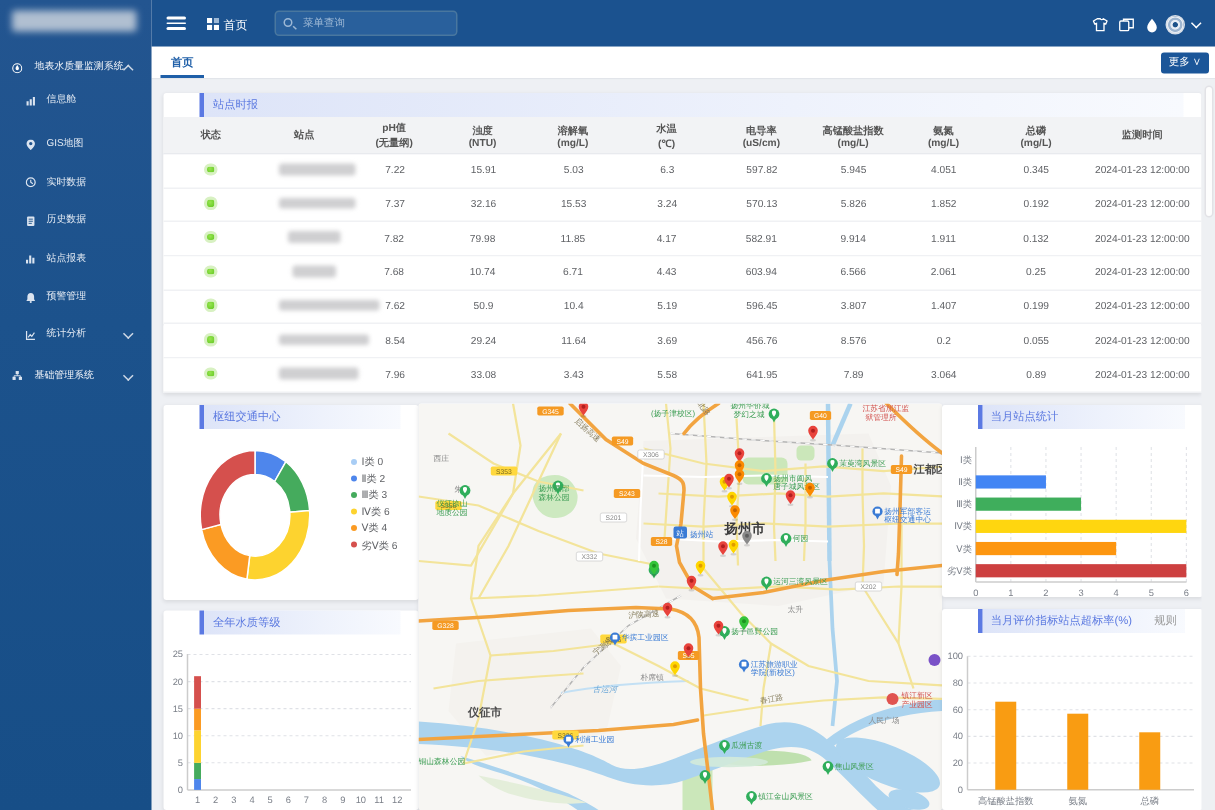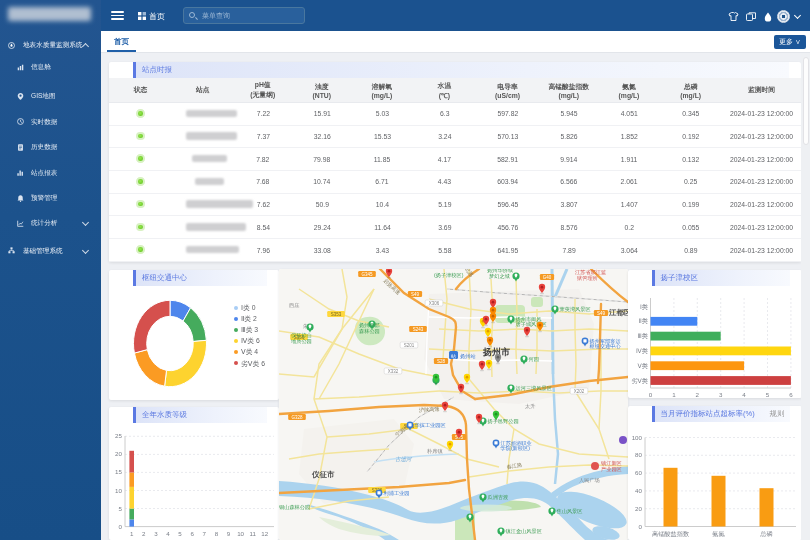--- a/index.html
+++ b/index.html
@@ -720,21 +720,21 @@
 </g>
 <g transform="translate(171,181) scale(0.78)">
 <ellipse cx="0" cy="0.6" rx="2.6" ry="1.1" fill="#00000022"></ellipse>
 <path d="M0 0 C -2.6 -3.4 -4.1 -5.2 -4.1 -7.6 A 4.1 4.1 0 1 1 4.1 -7.6 C 4.1 -5.2 2.6 -3.4 0 0 Z" fill="#ffd600"></path>
 <circle cx="0" cy="-7.5" r="1.7" fill="#e09c00"></circle>
 </g>
 </svg>
 </div>
 
 <div class="panel" style="left:627.5px; top:269.5px; width:174px; height:128.5px">
-  <div class="phead">扬子津校区</div>
+  <div class="phead">当月站点统计</div>
 </div>
 <svg class="abs" style="left:627.5px;top:269.5px" width="174" height="131" viewBox="0 0 174 131">
 <line x1="45.9" x2="45.9" y1="28" y2="118" class="grid"></line>
     <line x1="69.3" x2="69.3" y1="28" y2="118" class="grid"></line>
     <line x1="92.7" x2="92.7" y1="28" y2="118" class="grid"></line>
     <line x1="116.1" x2="116.1" y1="28" y2="118" class="grid"></line>
     <line x1="139.5" x2="139.5" y1="28" y2="118" class="grid"></line>
     <line x1="162.9" x2="162.9" y1="28" y2="118" class="grid"></line>
 <line x1="22.5" x2="22.5" y1="28" y2="118" stroke="#ccc"></line>
 <line x1="22.5" x2="163" y1="118" y2="118" stroke="#ccc"></line>

